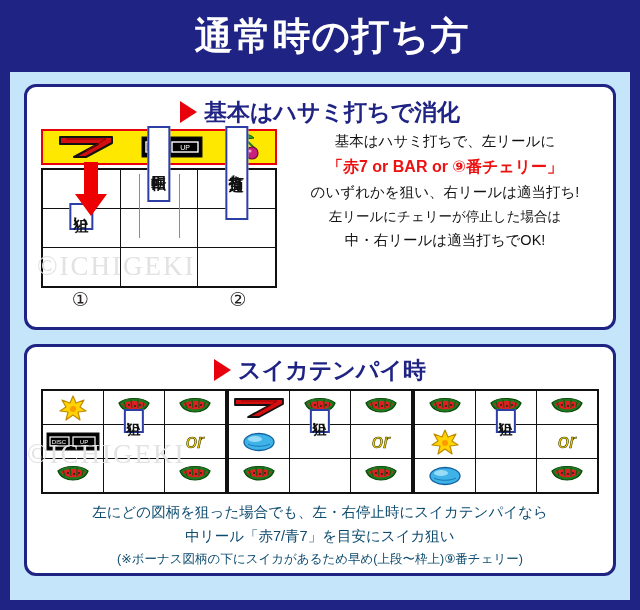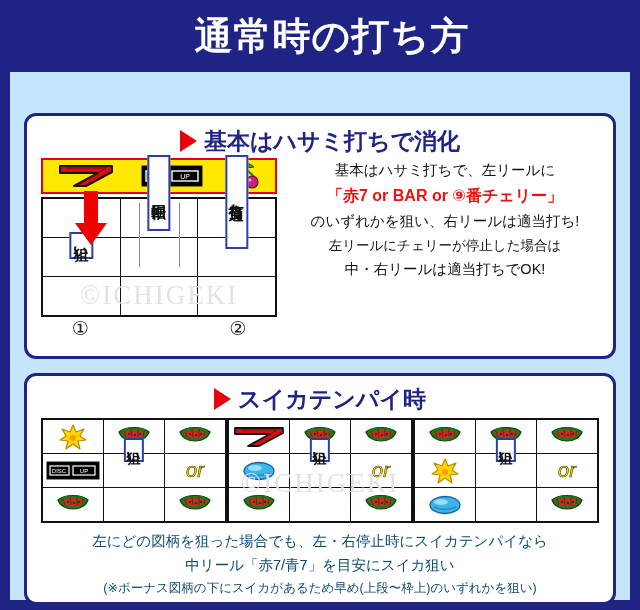--- a/index.html
+++ b/index.html
@@ -43,21 +43,20 @@
     padding: 12px 14px;
   }
 
   
   .panel {
     background: #ffffff;
     border: 3px solid #1f2383;
     border-radius: 12px;
     box-sizing: border-box;
     position: relative;
-    margin-top: 29px;
   }
   .panel-top {
     height: 246px;
     padding: 8px 10px 4px 10px;
   }
   .panel-bottom {
     height: 232px;
     margin-top: 14px;
     padding: 6px 10px 4px 10px;
   }
@@ -255,21 +254,20 @@
   .bottom-text p.note {
     font-size: 12.5px;
   }
 
   
   .sym { display: inline-block; vertical-align: middle; line-height: 0; }
 
   .watermark {
     position: absolute;
     left: 0; right: 0;
-    text-align: center;
     font-family: "Liberation Serif", serif;
     font-size: 27px;
     color: #e2e2e2;
     letter-spacing: 2px;
     z-index: 3;
     pointer-events: none;
   }
 </style>
 </head>
 <body>
@@ -631,16 +629,16 @@
         </tr>
       </tbody>
         </table>
     </div>
 
     <div class="watermark" style="top:92px">©ICHIGEKI</div>
 
     <div class="bottom-text">
       <p>左にどの図柄を狙った場合でも、左・右停止時にスイカテンパイなら</p>
       <p>中リール「赤7/青7」を目安にスイカ狙い</p>
-      <p class="note">(※ボーナス図柄の下にスイカがあるため早め(上段〜枠上)のいずれかを狙い)</p>
+      <p class="note">(※ボーナス図柄の下にスイカがあるため早め(上段〜枠上)⑨番チェリー)</p>
     </div>
   </div>
 </div>
 
 </body></html>

